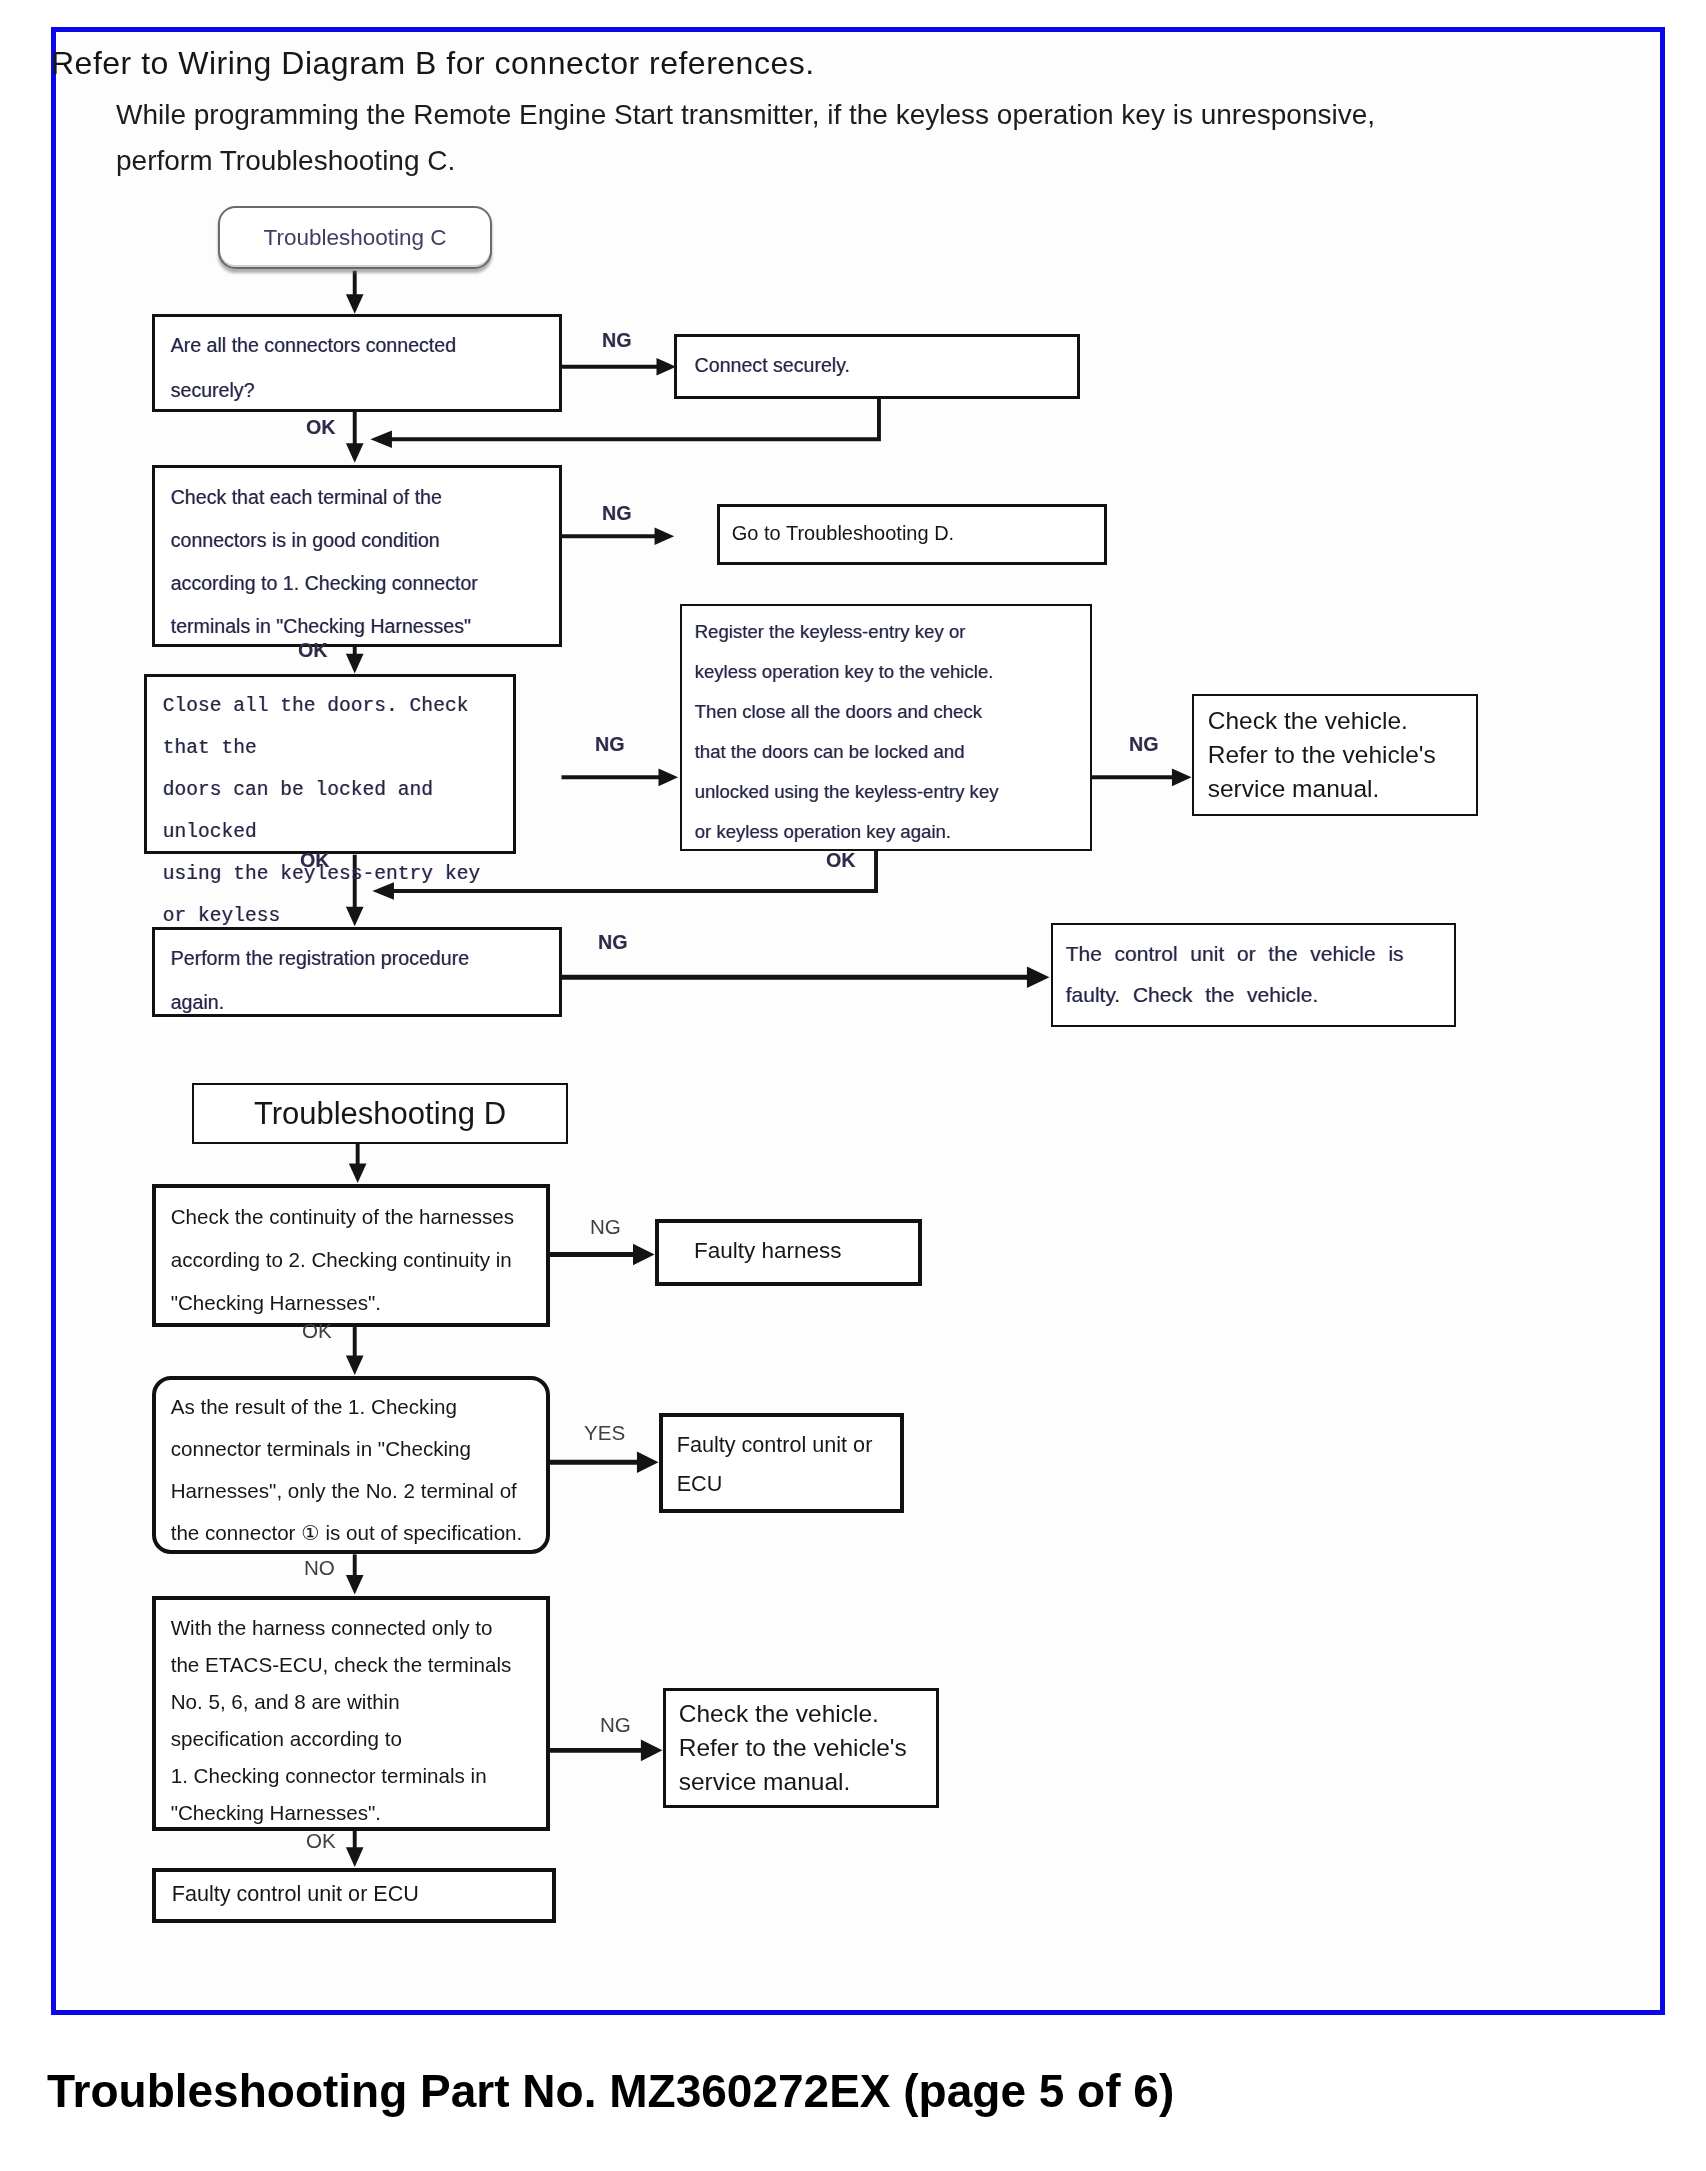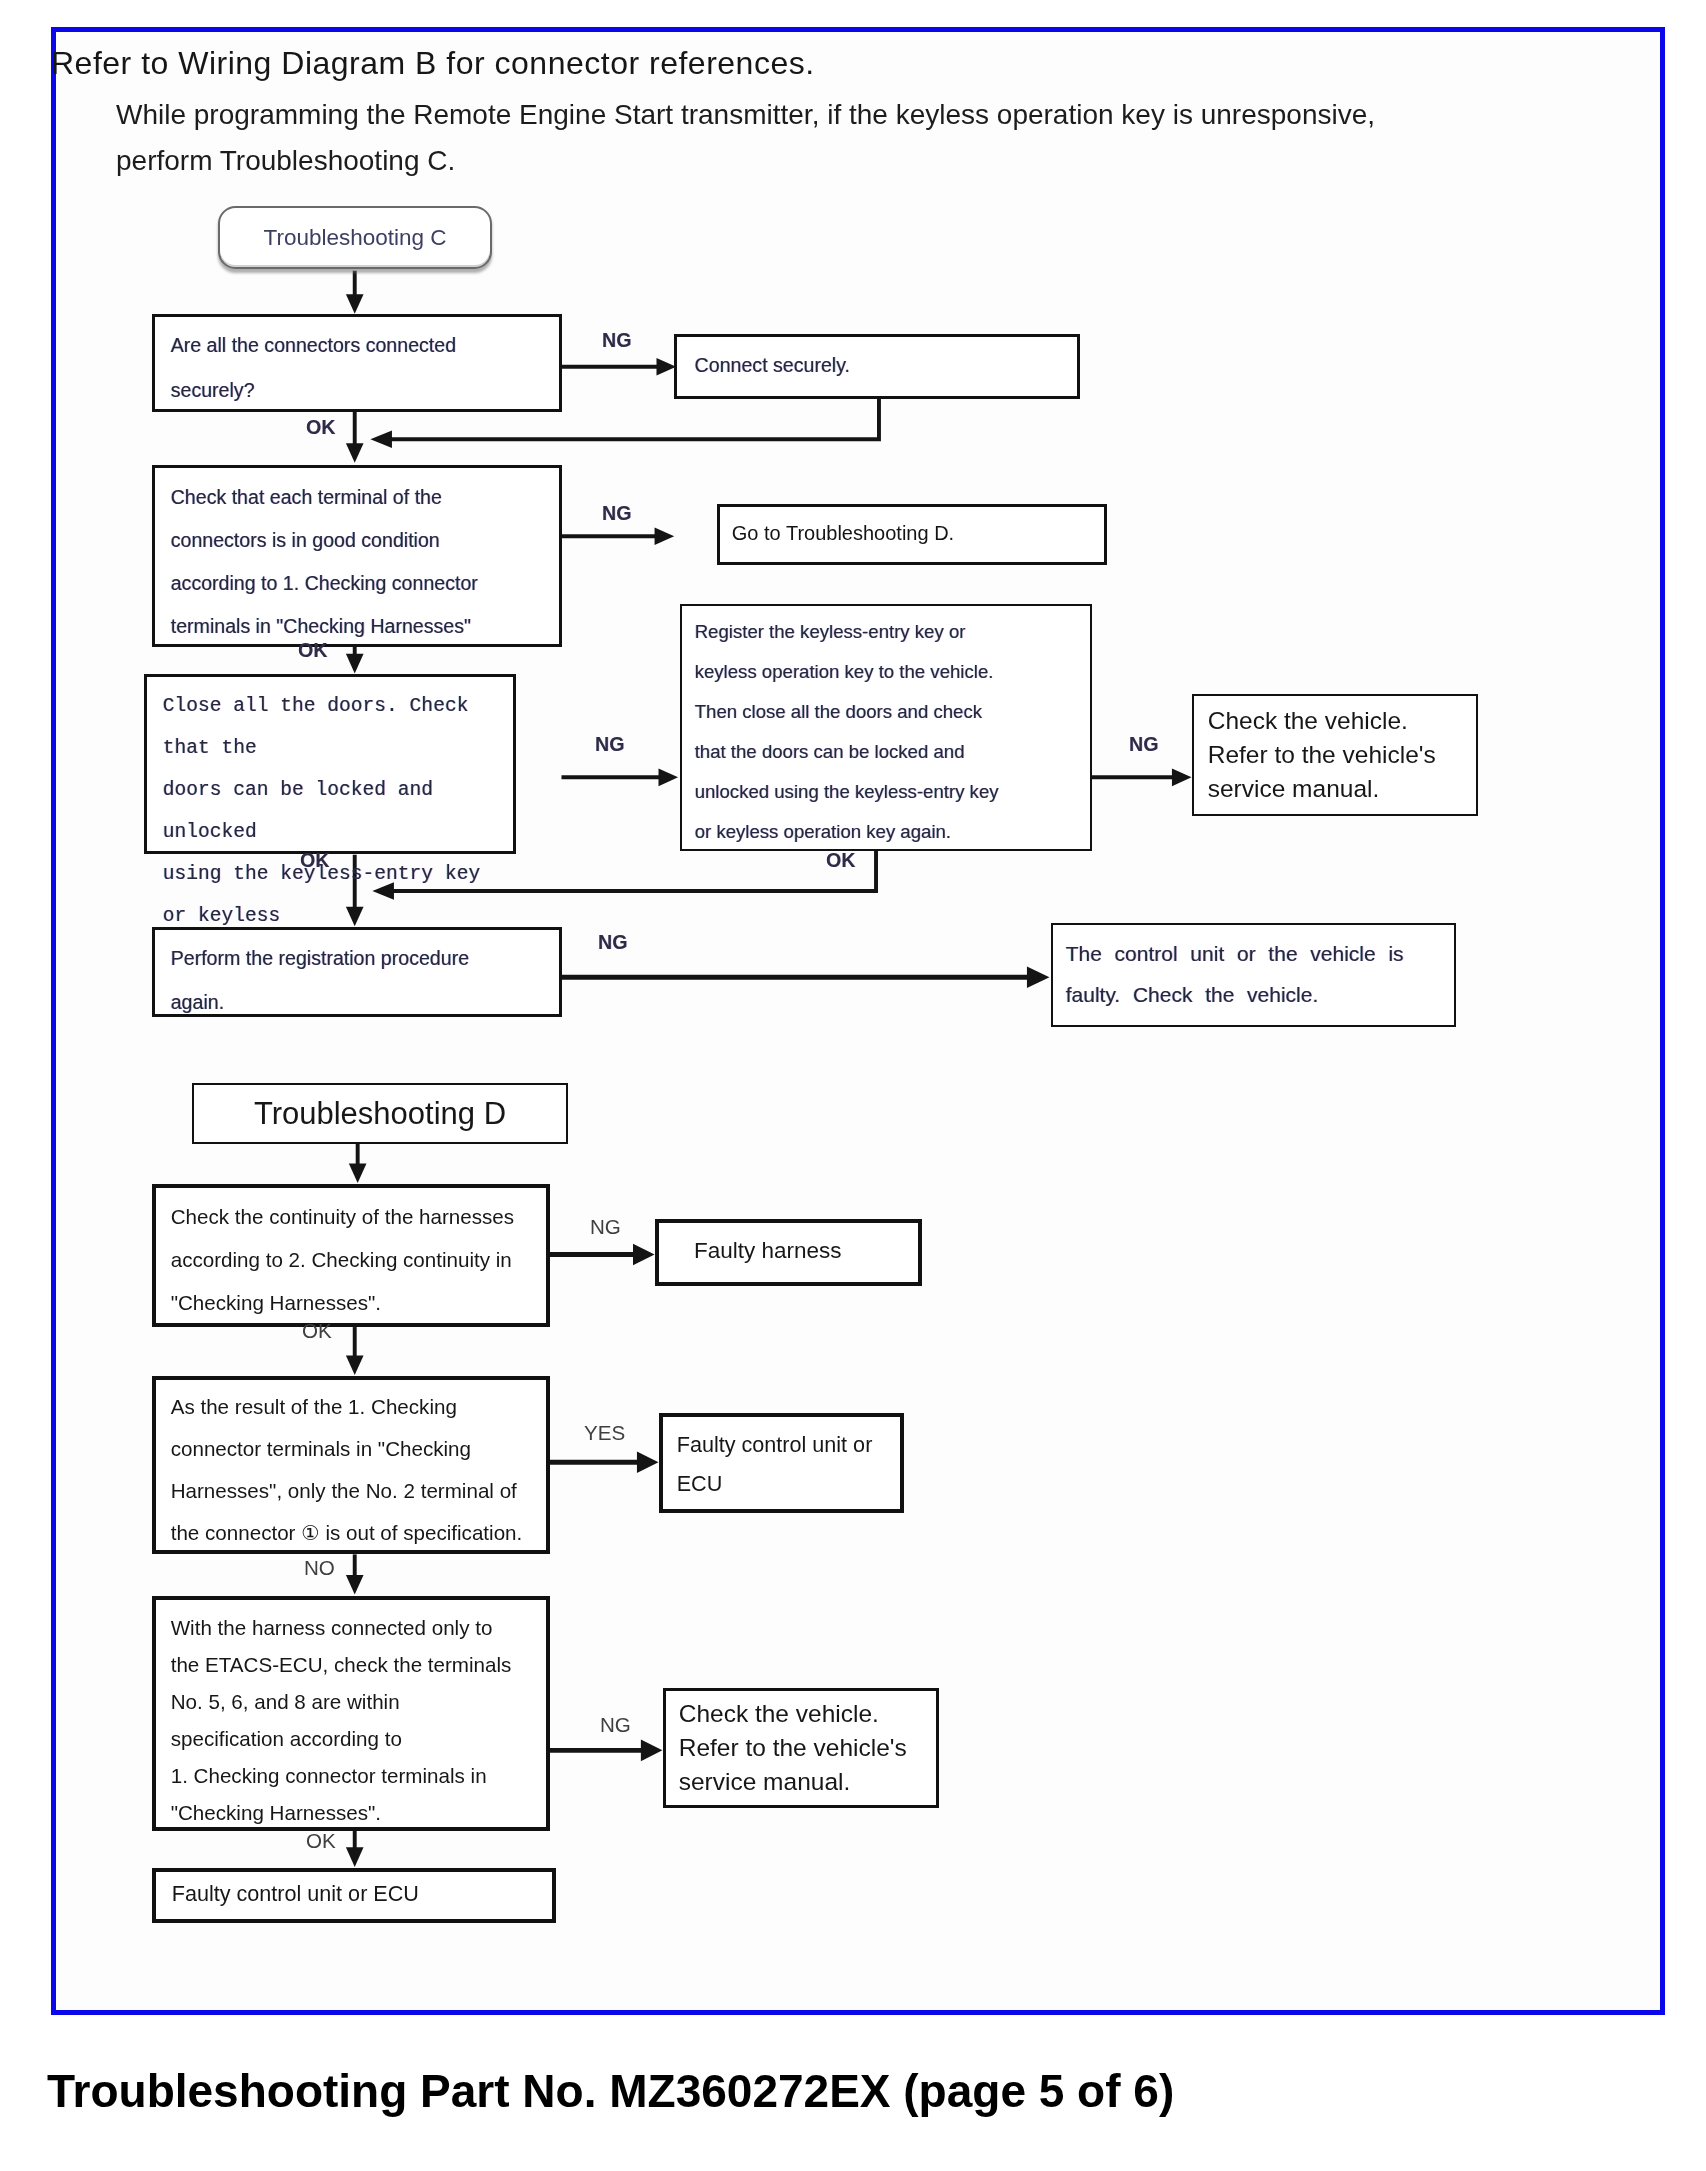--- a/index.html
+++ b/index.html
@@ -139,21 +139,21 @@
 faulty. Check the vehicle.</div>
 
   <div class="node crisp" style="left:192px;top:1083px;width:376px;height:61px;border-width:2.9px;font-size:31px;line-height:57px;text-align:center;white-space:normal;">Troubleshooting D</div>
 
   <div class="node crisp thick" style="left:152px;top:1184px;width:398px;height:143px;padding:6.9px 9.8px 0 14.7px;font-size:20.6px;line-height:43px;">Check the continuity of the harnesses
 according to 2. Checking continuity in
 "Checking Harnesses".</div>
 
   <div class="node crisp thick" style="left:655px;top:1219px;width:267px;height:67px;padding:0 0 0 35px;font-size:22.5px;line-height:55px;">Faulty harness</div>
 
-  <div class="node crisp thick" style="left:152px;top:1376px;width:398px;height:178px;padding:5.9px 7.8px 0 14.7px;font-size:20.6px;line-height:42px;">As the result of the 1. Checking
+  <div class="node crisp thick" style="left:152px;top:1376px;width:398px;height:178px;padding:5.9px 7.8px 0 14.7px;font-size:20.6px;line-height:42px;border-radius:19px;">As the result of the 1. Checking
 connector terminals in "Checking
 Harnesses", only the No. 2 terminal of
 the connector ① is out of specification.</div>
 
   <div class="node crisp thick" style="left:659px;top:1413px;width:245px;height:100px;padding:7.8px 0 0 13.7px;font-size:21.6px;line-height:39px;">Faulty control unit or
 ECU</div>
 
   <div class="node crisp thick" style="left:152px;top:1596px;width:398px;height:235px;padding:8.8px 7.8px 0 14.7px;font-size:20.6px;line-height:37px;">With the harness connected only to
 the ETACS-ECU, check the terminals
 No. 5, 6, and 8 are within

